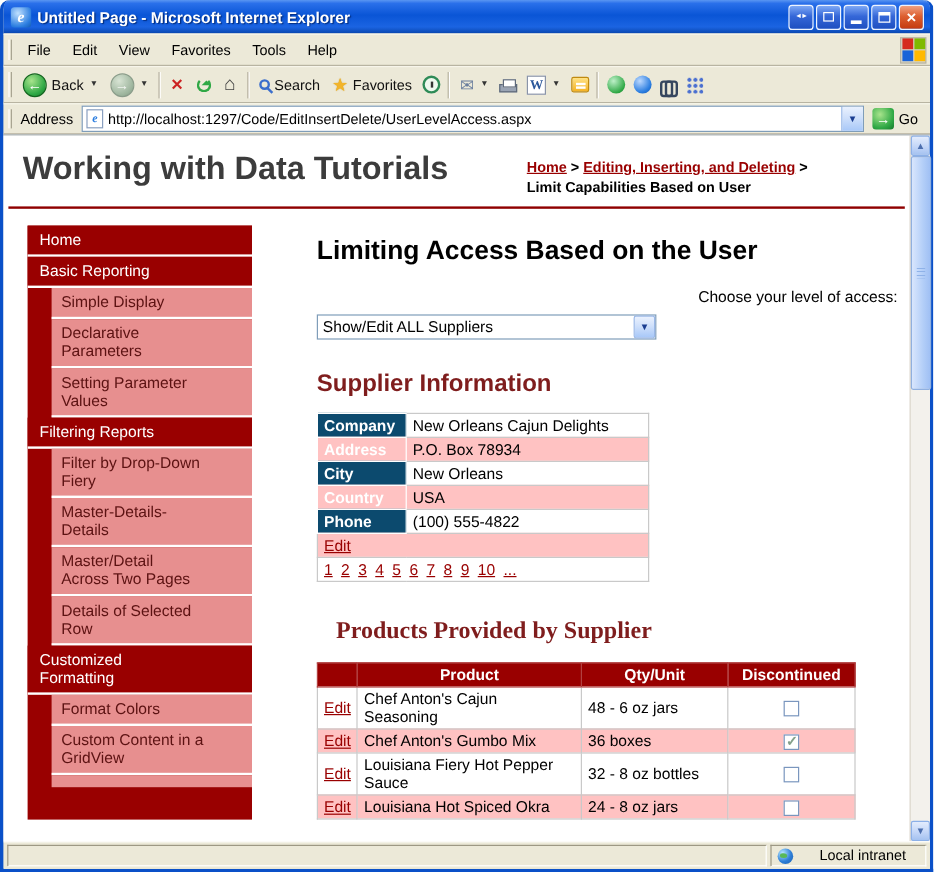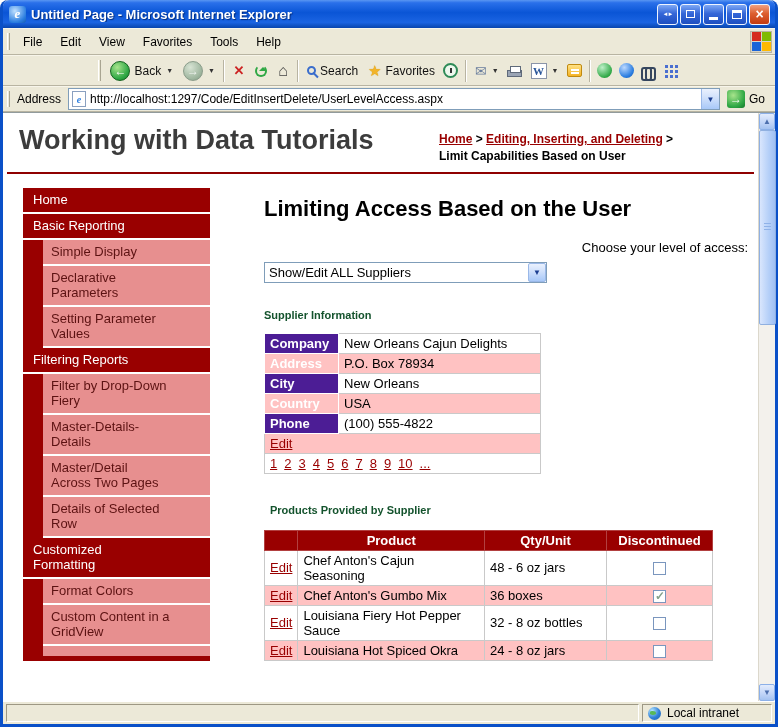--- a/index.html
+++ b/index.html
@@ -27,21 +27,21 @@
   .tb-btn.close { background:linear-gradient(180deg,#f0a080,#dd5f30 45%,#c43a10);
                   font-size:14px; font-weight:bold; }
   .g-arrows { font-size:6px; letter-spacing:-1px; color:#fff; }
   .g-square { width:9px; height:8px; border:1px solid #fff; display:block; }
   .g-min { width:9px; height:3px; background:#fff; display:block; margin-top:8px; }
   .g-max { width:10px; height:9px; border:1px solid #fff; border-top:3px solid #fff; display:block; }
   .g-close { font-size:14px; font-weight:bold; line-height:1; }
 
   
   .menubar, .toolbar, .addressbar { background:#ece9d8; display:flex; align-items:center;
-        border-top:1px solid #f7f5ea; border-bottom:1px solid #b8b4a2;justify-content:center; }
+        border-top:1px solid #f7f5ea; border-bottom:1px solid #b8b4a2; }
   .menubar { height:27px; flex:0 0 27px; padding:0 2px; }
   .toolbar { height:31px; flex:0 0 31px; padding:0 2px; }
   .addressbar { height:26px; flex:0 0 26px; padding:0 4px 0 2px; }
   .grip { width:3px; height:70%; margin:0 4px 0 2px;
           border-left:1px solid #fff; border-right:1px solid #a9a592; }
   .menu-item { font-size:12px; padding:4px 9px; color:#000; }
   .flex-sp { flex:1; }
   .winlogo { width:22px; height:22px; margin-right:1px; border:1px solid #b8b4a2;
              background:#d8d4c4; display:grid; grid-template-columns:9px 9px; grid-template-rows:9px 9px;
              gap:1px; padding:1px; align-content:center; justify-content:center; }
@@ -123,33 +123,33 @@
   
   .content-row { display:flex; padding-top:14px; }
   .sidebar { width:187px; margin-left:20px; background:#990000; flex:0 0 187px; }
   .sb-item { font-size:13px; border-bottom:2px solid #fff; }
   .sb-item.hdr { background:#990000; color:#fff; padding:4px 60px 5px 10px; }
   .sb-item.sub { background:#e78f8f; color:#5c1212; margin-left:20px; padding:4px 40px 5px 8px; }
   .sb-item.partial { height:10px; border-bottom:none; padding:0; }
 
   .main { flex:1; margin-left:54px; margin-right:10px; min-width:0; }
   .h1 { font-size:22px; font-weight:bold; color:#000; margin:8px 0 18px; }
-  .h2 { font-size:11px; font-weight:bold; color:#14532d; }
+  .h2 { font-size:20px; font-weight:bold; color:#7f1d1d; }
   .h2.supplier { margin:26px 0 12px; }
-  .h2.products { margin:30px 6px 14px; }
+  .h2.products { margin:30px 16px 14px;font-family:Liberation Serif, serif; }
   .access-label { font-size:13px; margin:16px 0 7px;text-align:right; }
   .xp-select { width:283px; height:21px; border:1px solid #7f9db9; background:#fff;
                display:flex; align-items:center; font-size:13px; }
   .xp-select .val { flex:1; padding-left:4px; white-space:nowrap; overflow:hidden; }
   .xp-select .dd-btn { height:19px; border:1px solid #9ab8e8; border-radius:2px; margin:0; }
 
   table { border-collapse:collapse; font-size:13px; }
   .dv-table { width:277px; border:1px solid #999; }
   .dv-table td { border:1px solid #c9c9c9; padding:2px 5px; height:19px; }
-  td.dv-label { background:#4c1d95; color:#fff; font-weight:bold; width:74px; border:1px solid #fff; }
+  td.dv-label { background:#0c4a6e; color:#fff; font-weight:bold; width:74px; border:1px solid #fff; }
   tr.alt td { background:#ffc2c2; }
   .rlink { color:#990000; text-decoration:underline; }
   .pager a { margin-right:7px; }
 
   .gv-table { width:449px; border:1px solid #999; }
   .gv-table th { background:#990000; color:#fff; font-weight:bold; padding:2px 4px;
                  border:1px solid #b24040; text-align:center; height:20px; }
   .gv-table td { border:1px solid #c9c9c9; padding:2px 5px; vertical-align:middle; height:19px; }
   td.col-edit { width:31px; }
   td.col-qty { width:122px; }
@@ -170,21 +170,21 @@
               border:1px solid #90b0e0; border-radius:2px;
               background:linear-gradient(90deg,#d9e6fd,#b4cff8 60%,#a0c0f4); }
   .sc-thumb::after { content:""; position:absolute; left:4px; top:92px; width:7px; height:9px;
               background:repeating-linear-gradient(180deg,#8fb2e8 0 1px,transparent 1px 3px); }
 
   
   .statusbar { flex:0 0 23px; height:23px; background:#ece9d8; border-top:1px solid #fff;
                display:flex; align-items:center; padding:2px 3px; font-size:12px; gap:3px; }
   .sb-pane { height:18px; border:1px solid; border-color:#9d9884 #fff #fff #9d9884; }
   .sb-left { flex:1; }
-  .sb-right { flex:0 0 130px; display:flex; align-items:center; gap:6px; padding:0 5px; }
+  .sb-right { flex:0 0 130px; display:flex; align-items:center; gap:22px; padding:0 5px; }
   .globe { width:13px; height:13px; border-radius:50%;
            background:radial-gradient(circle at 32% 30%,#b8e8ff,#2e7fd8 55%,#1b5fb0); position:relative; }
   .globe::after { content:""; position:absolute; left:2px; top:4px; width:6px; height:4px;
            background:#58b858; border-radius:40% 60% 50% 50%; }
 </style>
 </head>
 <body>
 
 <div class="window" data-interactable="false">
 

